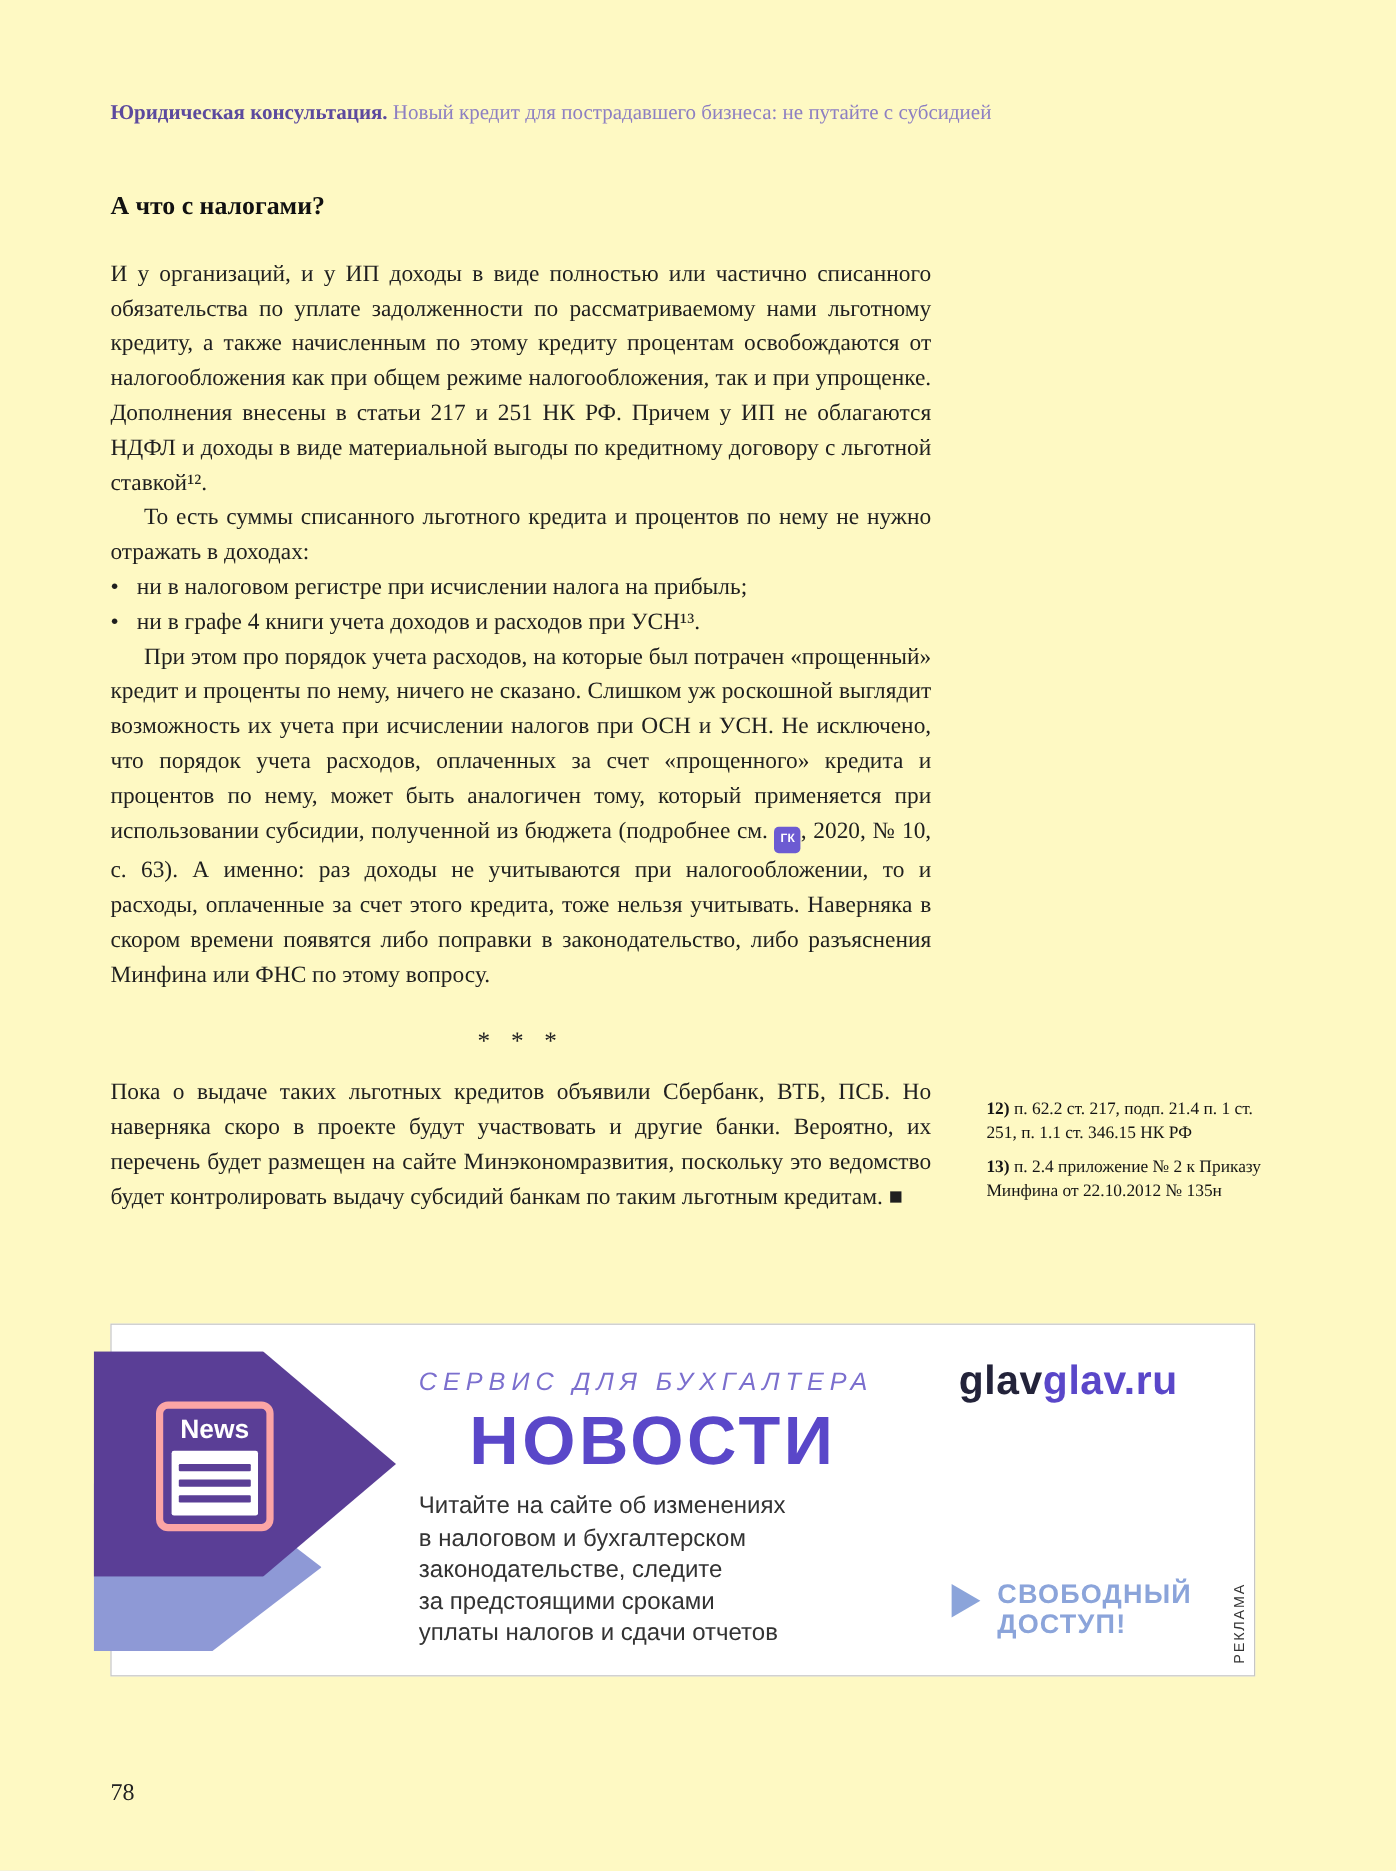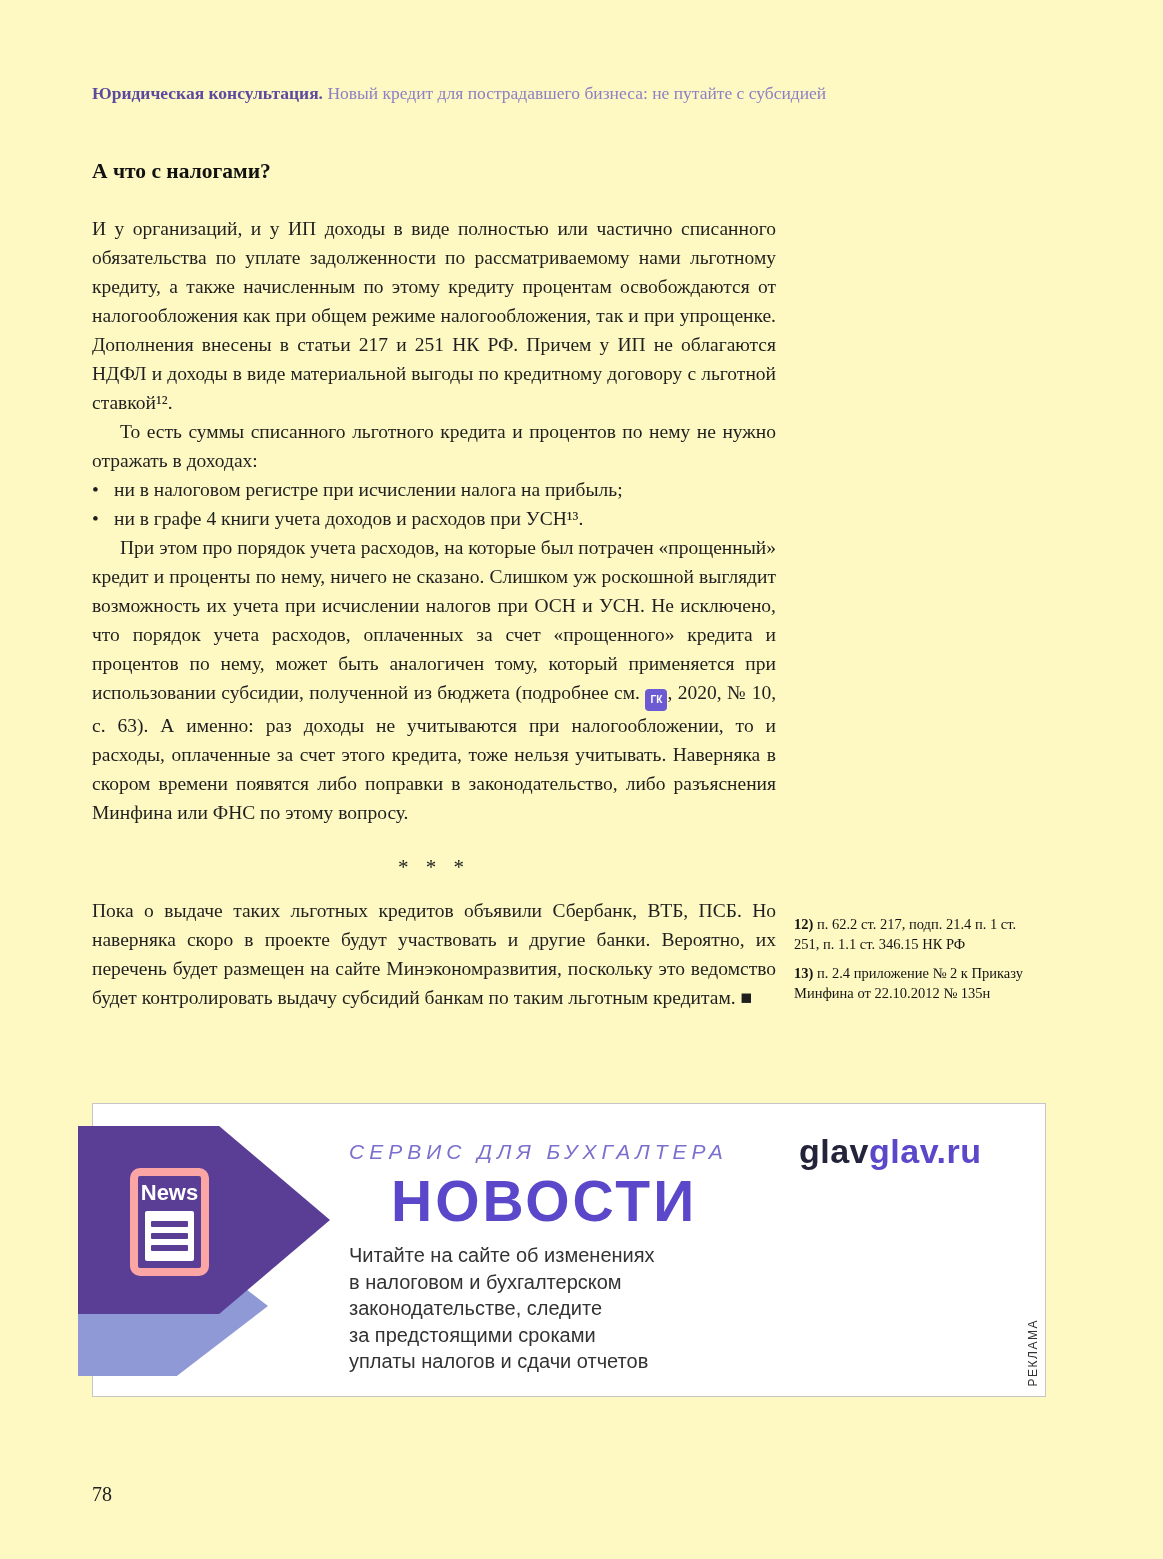--- a/index.html
+++ b/index.html
@@ -39,21 +39,21 @@
     color:#fff;font-family:"Liberation Sans",sans-serif;
     font-size:10px;font-weight:bold;line-height:22px;text-align:center;
     vertical-align:-4px;text-indent:0;
   }
   .stars{
     text-align:center;font-size:21px;letter-spacing:6px;
     margin:26px 0 14px 0;color:#222;text-indent:0;
   }
   
   .footnotes{
-    position:absolute;left:794px;top:915px;width:230px;
+    position:absolute;left:822px;top:915px;width:230px;
     font-size:14.5px;line-height:19.5px;color:#141414;text-align:left;
   }
   .footnote{margin:0 0 10px 0;}
   .fn-num{font-weight:bold;}
   
   .ad{
     position:absolute;left:92px;top:1103px;width:954px;height:294px;
     border:1px solid #c6c6c6;background:#fff;box-sizing:border-box;
     font-family:"Liberation Sans",sans-serif;
   }
@@ -62,22 +62,22 @@
     position:absolute;left:0;top:110px;width:190px;height:140px;
     background:#8e99d6;
     clip-path:polygon(0 0,52% 0,100% 50%,52% 100%,0 100%);
   }
   .arrow-dark{
     position:absolute;left:0;top:0;width:252px;height:188px;
     background:#5a3e96;
     clip-path:polygon(0 0,56% 0,100% 50%,56% 100%,0 100%);
   }
   .news-icon{
-    position:absolute;left:52px;top:42px;width:79px;height:108px;
-    border:8px solid #fca5a5;border-radius:10px;
+    position:absolute;left:52px;top:42px;width:98px;height:108px;
+    border:6px solid #fca5a5;border-radius:10px;
     box-sizing:border-box;display:flex;flex-direction:column;
   }
   .news-word{
     color:#fff;font-size:22px;font-weight:bold;
     text-align:center;padding:4px 0 5px 0;
   }
   .news-paper{
     flex:1;background:#fff;margin:0 7px 7px 7px;border-radius:2px;
     display:flex;flex-direction:column;justify-content:space-evenly;padding:4px 6px;
   }
@@ -183,19 +183,26 @@
     <div class="ad-body">Читайте на сайте об изменениях
 в налоговом и бухгалтерском
 законодательстве, следите
 за предстоящими сроками
 уплаты налогов и сдачи отчетов</div>
 
     <div class="ad-site">
       <span class="site-black">glav</span><span class="site-purple">glav.ru</span>
     </div>
 
+    <div class="free-access">
+      <div class="play-tri"></div>
+      <div class="free-text">
+        <div>СВОБОДНЫЙ</div>
+        <div>ДОСТУП!</div>
+      </div>
+    </div>
 
     <div class="ad-vertical">РЕКЛАМА</div>
   </section>
 
   <div class="page-number">78</div>
 
 </div>
 
 </body></html>

